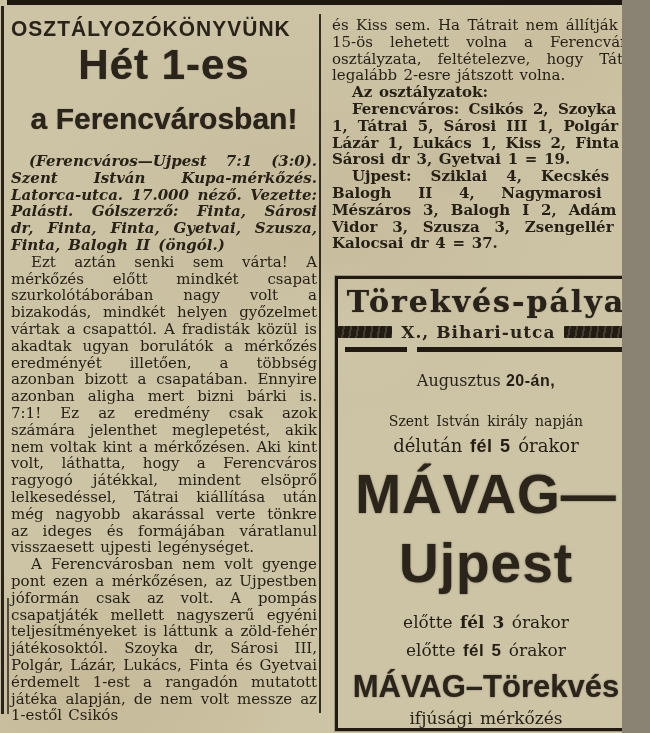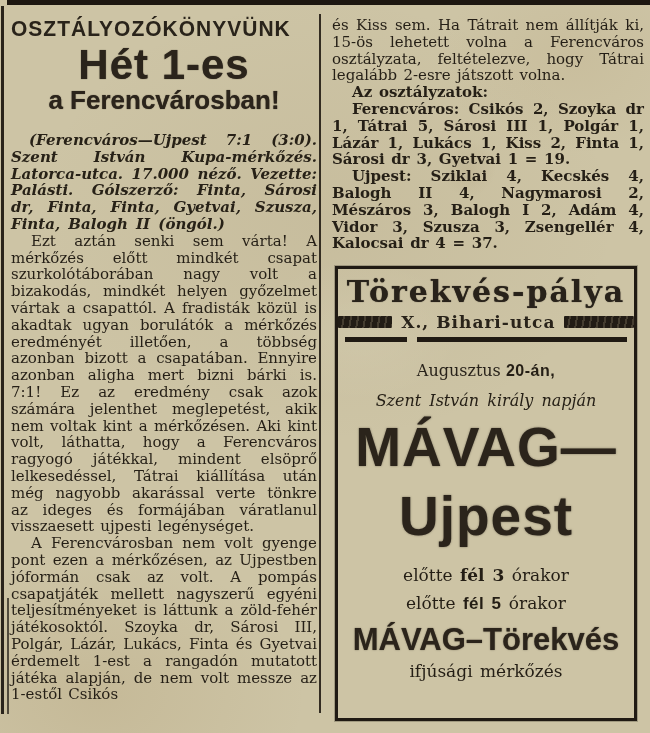--- a/index.html
+++ b/index.html
@@ -1,82 +1,83 @@
 <!DOCTYPE html>
 <html><head>
 <meta charset="utf-8">
 <style>
   html,body{margin:0;padding:0;background:#8a8272;}
   .page{
-    position:relative;width:650px;height:733px;overflow:hidden;
+    position:relative;width:582px;height:733px;overflow:hidden;
     background-color:#cdc4a5;
     background-image:
       radial-gradient(ellipse 220px 160px at 88% 8%, rgba(165,135,85,0.10), transparent 60%),
       radial-gradient(ellipse 320px 220px at 15% 95%, rgba(150,120,70,0.14), transparent 65%),
       radial-gradient(ellipse 180px 120px at 55% 45%, rgba(255,255,238,0.09), transparent 60%),
       radial-gradient(ellipse 420px 320px at 50% 30%, rgba(120,95,55,0.07), transparent 70%),
       radial-gradient(circle 40px at 72% 23%, rgba(120,95,55,0.10), transparent 70%);
     font-family:"DejaVu Serif", serif;
     color:#241e15;
+    padding-left:40px;
   }
   
   .rule-top{position:absolute;left:7px;top:0;width:643px;height:5px;background:#1d1711;}
   .rule-left{position:absolute;left:1px;top:6px;width:3px;height:708px;background:#2a241b;}
   .rule-left2{position:absolute;left:7px;top:598px;width:2px;height:116px;background:rgba(42,36,27,.75);}
   .col-divider{position:absolute;left:319px;top:14px;width:2px;height:699px;background:#332c21;}
 
   
   .left-col{position:absolute;left:11px;top:16px;width:306px;}
   .kicker{
     font-family:"Liberation Sans", sans-serif;font-weight:700;font-size:21px;
     letter-spacing:1px;color:#29231a;transform:scaleY(1.04);transform-origin:top left;
     margin-bottom:4px;white-space:nowrap;
   }
   .headline{text-align:center;font-family:"Liberation Sans", sans-serif;font-weight:700;color:#2b241b;
     text-shadow:0 0 1px rgba(43,36,27,.85);}
   .h1a{font-size:42px;line-height:1.0;letter-spacing:1px;}
-  .h1b{font-size:26px;line-height:1.0;margin-top:1px;letter-spacing:0;text-align:center;}
+  .h1b{font-size:30px;line-height:1.0;margin-top:18px;letter-spacing:0;text-align:center;}
   p{margin:0;}
   .lead{
     margin-top:19px;font-style:italic;font-weight:700;font-size:15px;line-height:16.8px;
     text-align:justify;text-indent:18px;word-spacing:3px;color:#272117;
   }
   .body-p{
     font-size:15px;line-height:16.8px;text-align:justify;text-indent:20px;
     word-spacing:1.5px;color:#251f16;
   }
   .noindent{text-indent:0;}
   .bold{font-weight:700;}
 
   
   .right-col{position:absolute;left:332px;top:17px;width:312px;}
 
   
   .ad{
-    position:absolute;left:335px;top:266px;width:302px;height:455px;
+    position:absolute;left:335px;top:276px;width:302px;height:455px;
     border:3px solid #201a13;box-sizing:border-box;text-align:center;
     box-shadow:0 0 0 1px rgba(32,26,19,.25);
   }
   .ad-venue{
     margin-top:8px;font-weight:700;font-size:30px;line-height:1.0;letter-spacing:2px;
     color:#28221a;text-shadow:0 0 1px rgba(40,34,26,.8);
   }
   .ad-addr-row{margin-top:5px;display:flex;align-items:center;justify-content:space-between;gap:9px;}
   .deco-bar{display:inline-block;height:12px;border-radius:1px;
     background:repeating-linear-gradient(100deg,#221c15 0 5px,#453d30 5px 7px);}
   .bar-l{width:64px;}
   .bar-r{width:82px;}
   .ad-addr{font-weight:700;font-size:17px;letter-spacing:1px;color:#29231a;white-space:nowrap;}
   .ad-rule-row{margin-top:5px;display:flex;justify-content:center;gap:10px;}
   .ad-rule{display:inline-block;height:5px;background:#201a13;}
   .seg1{width:62px;}
   .seg2{width:210px;}
   .ad-date{margin-top:19px;font-size:16px;color:#28221a;}
   .bsans{font-family:"Liberation Sans", sans-serif;font-weight:700;letter-spacing:.5px;color:#241e15;}
-  .ad-day{margin-top:11px;font-size:16px;word-spacing:3px;font-style:italic;}
+  .ad-day{margin-top:23px;font-size:14px;word-spacing:3px;}
   .ad-time{margin-top:6px;font-size:18px;word-spacing:2px;}
   .ad-big{
     font-family:"Liberation Sans", sans-serif;font-weight:700;font-size:55px;line-height:1.0;
     color:#2b241b;text-shadow:0 0 2px rgba(43,36,27,.55);letter-spacing:1px;
   }
   .ad-big1{margin-top:10px;}
   .ad-big2{margin-top:14px;}
   .ad-pre{font-size:17px;word-spacing:2px;}
   .ad-pre1{margin-top:21px;}
   .ad-pre2{margin-top:8px;}
@@ -126,20 +127,25 @@
     <div class="ad-rule-row">
       <span class="ad-rule seg1"></span>
       <span class="ad-rule seg2"></span>
     </div>
 
     <div class="ad-date">
       <span>Augusztus</span>
       <span class="bsans">20-án,</span>
     </div>
     <div class="ad-day">Szent István király napján</div>
+    <div class="ad-time">
+      <span>délután</span>
+      <span class="bsans">fél 5</span>
+      <span>órakor</span>
+    </div>
 
     <div class="ad-big ad-big1">MÁVAG—</div>
     <div class="ad-big ad-big2">Ujpest</div>
 
     <div class="ad-pre ad-pre1">
       <span>előtte</span>
       <b>fél 3</b>
       <span>órakor</span>
     </div>
     <div class="ad-pre ad-pre2">

